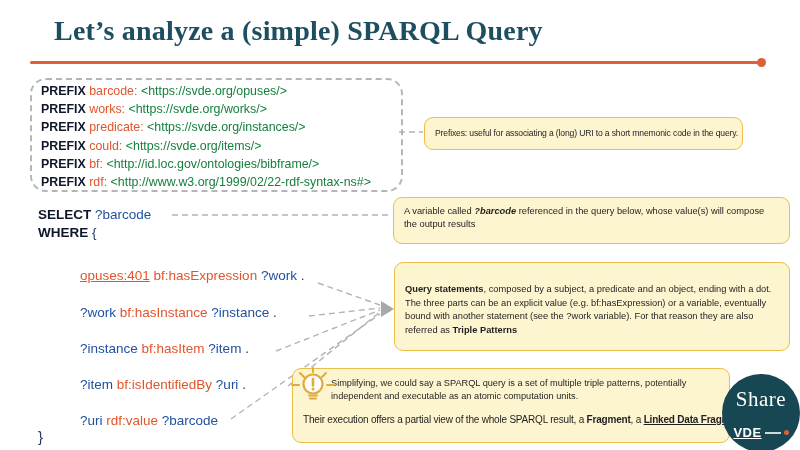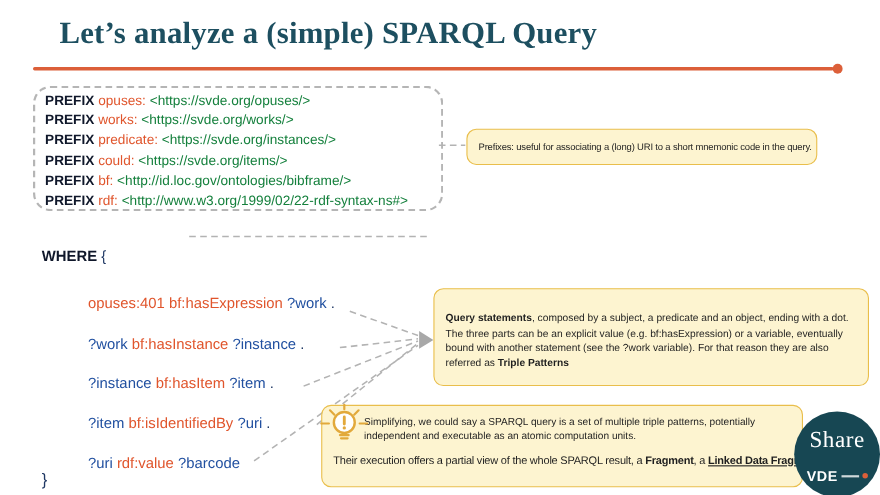--- a/index.html
+++ b/index.html
@@ -18,21 +18,21 @@
   
   .prefix-box{
     position:absolute;left:30px;top:78px;width:360px;height:108px;
     border:2px dashed #b5b5b5;border-radius:16px;padding:2px 0 0 9px;
     font-size:12.4px;line-height:18.2px;white-space:nowrap;
   }
   .kw{color:#0f172a;font-weight:600;}
   .pfx{color:#e0552c;}
   .uri{color:#15803d;}
   .var{color:#2150a0;}
-  .const{color:#e0552c;}
+  .const{color:#e0552c;text-decoration:underline;}
   .pred{color:#e0552c;}
   .punct{color:#1f3864;}
   
   .code-line{position:absolute;font-size:13.5px;white-space:nowrap;}
   .select-line{left:38px;top:207px;}
   .where-line{left:38px;top:225px;}
   .stmt{left:80px;}
   .s1{top:268px;} .s2{top:305px;} .s3{top:341px;} .s4{top:377px;} .s5{top:413px;}
   .close-brace{left:38px;top:428px;font-size:15px;}
   
@@ -54,43 +54,44 @@
   .simplify-p1{margin:0 0 0 28px;font-size:9.2px;}
   .simplify-p2{margin:9px 0 0 0;font-size:10px;letter-spacing:-.2px;white-space:nowrap;}
   .bulb{position:absolute;left:291px;top:364px;pointer-events:none;}
   
   .logo{
     position:absolute;left:722px;top:374px;width:78px;height:78px;border-radius:50%;
     background:#174753;color:#ffffff;display:flex;flex-direction:column;
     align-items:center;justify-content:center;
   }
   .logo-share{font-family:"Liberation Serif",serif;font-size:21px;font-weight:400;letter-spacing:.5px;line-height:20px;margin-top:2px;}
-  .logo-row{display:flex;align-items:center;gap:3px;margin-top:17px;}
+  .logo-row{display:flex;align-items:center;gap:3px;margin-top:17px;text-decoration:underline;}
   .logo-vde{font-size:13px;font-weight:bold;letter-spacing:.5px;line-height:13px;}
   .logo-line{width:16px;height:2px;background:#cfd8da;}
   .logo-dot{width:5px;height:5px;border-radius:50%;background:#dc5f39;}
 </style>
 </head>
 <body>
 
 <div id="slide">
 
   <div class="title">Let’s analyze a (simple) SPARQL Query</div>
   <div class="rule"></div>
   <div class="rule-dot"></div>
 
   <div class="prefix-box">
-    <div><span class="kw">PREFIX</span> <span class="pfx">opuses:</span> <span class="uri">&lt;https://svde.org/opuses/&gt;</span></div>
+    <div><span class="kw">PREFIX</span> <span class="pfx">barcode:</span> <span class="uri">&lt;https://svde.org/opuses/&gt;</span></div>
     <div><span class="kw">PREFIX</span> <span class="pfx">works:</span> <span class="uri">&lt;https://svde.org/works/&gt;</span></div>
     <div><span class="kw">PREFIX</span> <span class="pfx">predicate:</span> <span class="uri">&lt;https://svde.org/instances/&gt;</span></div>
     <div><span class="kw">PREFIX</span> <span class="pfx">could:</span> <span class="uri">&lt;https://svde.org/items/&gt;</span></div>
     <div><span class="kw">PREFIX</span> <span class="pfx">bf:</span> <span class="uri">&lt;http://id.loc.gov/ontologies/bibframe/&gt;</span></div>
     <div><span class="kw">PREFIX</span> <span class="pfx">rdf:</span> <span class="uri">&lt;http://www.w3.org/1999/02/22-rdf-syntax-ns#&gt;</span></div>
   </div>
 
+  <div class="code-line select-line"><span class="kw">SELECT</span> <span class="var">?barcode</span></div>
   <div class="code-line where-line"><span class="kw">WHERE</span> <span class="punct">{</span></div>
 
   <div class="code-line stmt s1"><span class="const">opuses:401</span> <span class="pred">bf:hasExpression</span> <span class="var">?work</span> <span class="punct">.</span></div>
   <div class="code-line stmt s2"><span class="var">?work</span> <span class="pred">bf:hasInstance</span> <span class="var">?instance</span> <span class="punct">.</span></div>
   <div class="code-line stmt s3"><span class="var">?instance</span> <span class="pred">bf:hasItem</span> <span class="var">?item</span> <span class="punct">.</span></div>
   <div class="code-line stmt s4"><span class="var">?item</span> <span class="pred">bf:isIdentifiedBy</span> <span class="var">?uri</span> <span class="punct">.</span></div>
   <div class="code-line stmt s5"><span class="var">?uri</span> <span class="pred">rdf:value</span> <span class="var">?barcode</span> <span class="punct"></span></div>
   <div class="code-line close-brace punct">}</div>
 
   <svg class="connectors" viewBox="0 0 800 450" xmlns="http://www.w3.org/2000/svg">
@@ -103,20 +104,23 @@
       <line x1="288" y1="386" x2="380" y2="312"></line>
       <line x1="231" y1="419" x2="380" y2="314"></line>
     </g>
     <polygon points="381,301 394,309 381,317" fill="#a8a8a8"></polygon>
   </svg>
 
   <div class="callout callout-prefixes">
     <span>Prefixes: useful for associating a (long) URI to a short mnemonic code in the query.</span>
   </div>
 
+  <div class="callout callout-variable">
+    <span>A variable called </span><span class="bi">?barcode</span><span> referenced in the query below, whose value(s) will compose the output results</span>
+  </div>
 
   <div class="callout callout-statements pre-line">
     <span class="b">Query statements</span><span class="pre-line">, composed by a subject, a predicate and an object, ending with a dot.
 The three parts can be an explicit value (e.g. bf:hasExpression) or a variable, eventually bound with another statement (see the ?work variable). For that reason they are also referred as </span><span class="b">Triple Patterns</span>
   </div>
 
   <div class="callout callout-simplify">
     <p class="simplify-p1">Simplifying, we could say a SPARQL query is a set of multiple triple patterns, potentially independent and executable as an atomic computation units.</p>
     <p class="simplify-p2"><span>Their execution offers a partial view of the whole SPARQL result, a </span><span class="b">Fragment</span><span>, a </span><span class="bu">Linked Data Fragment</span></p>
   </div>

